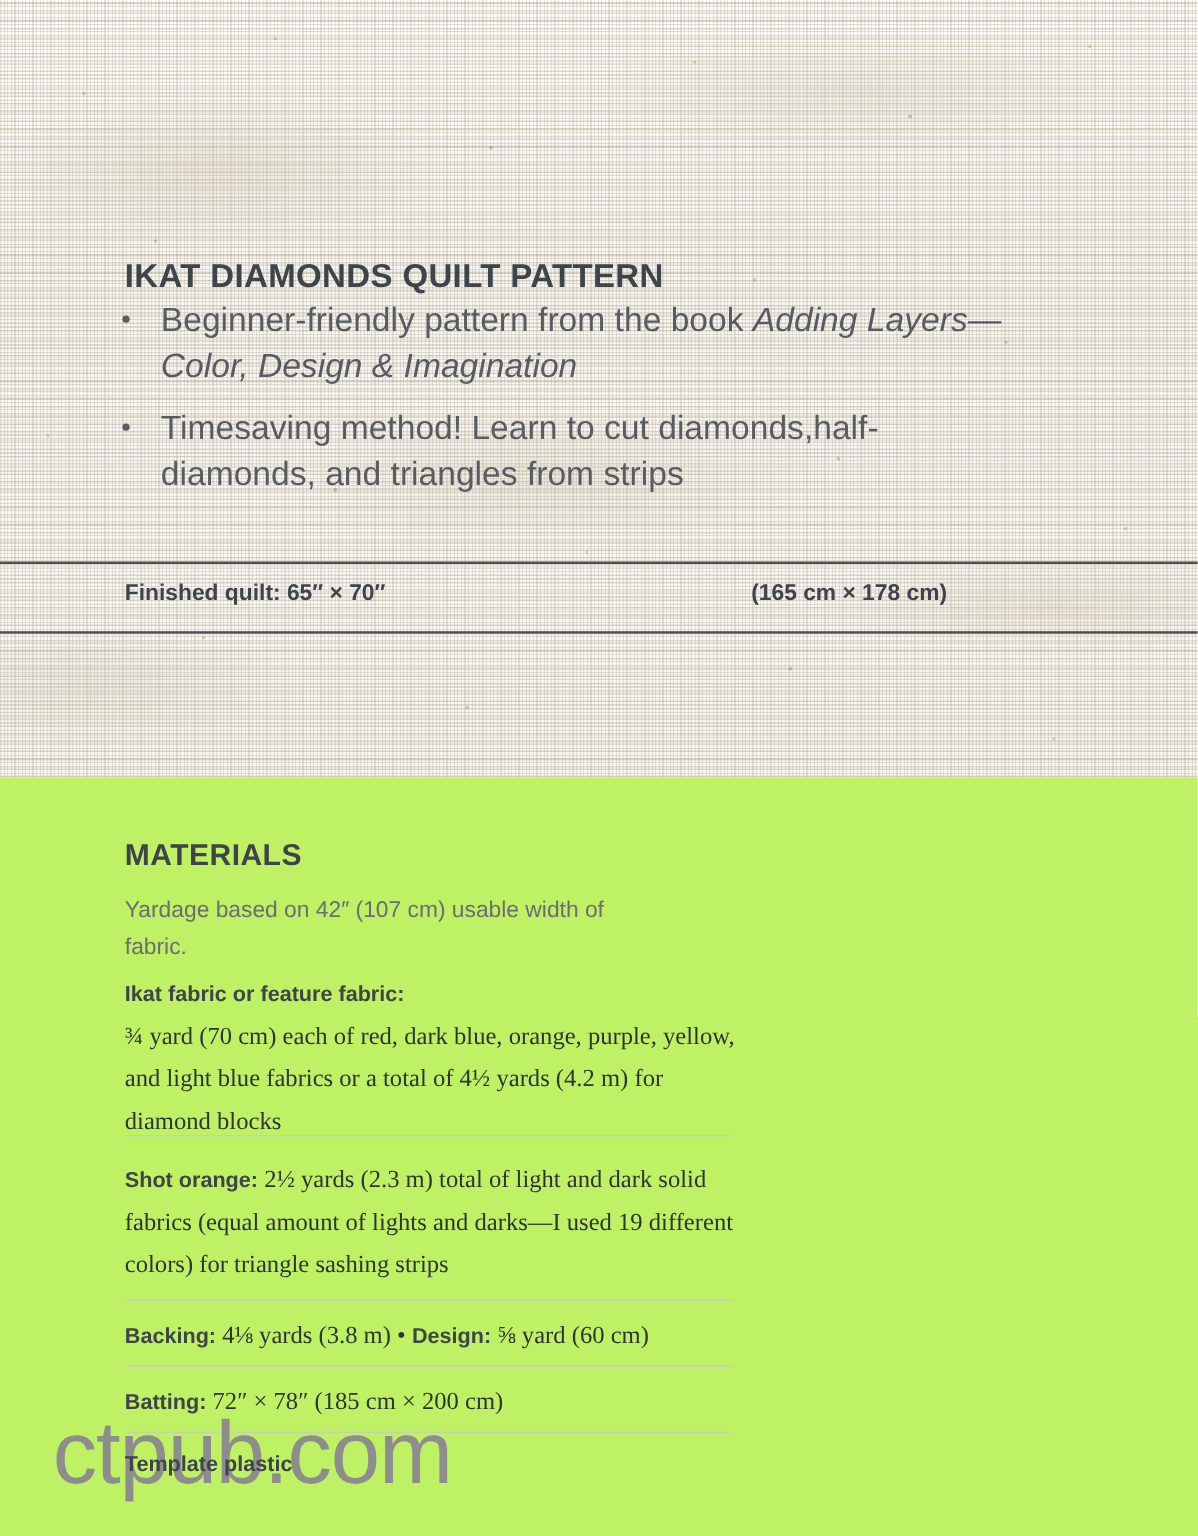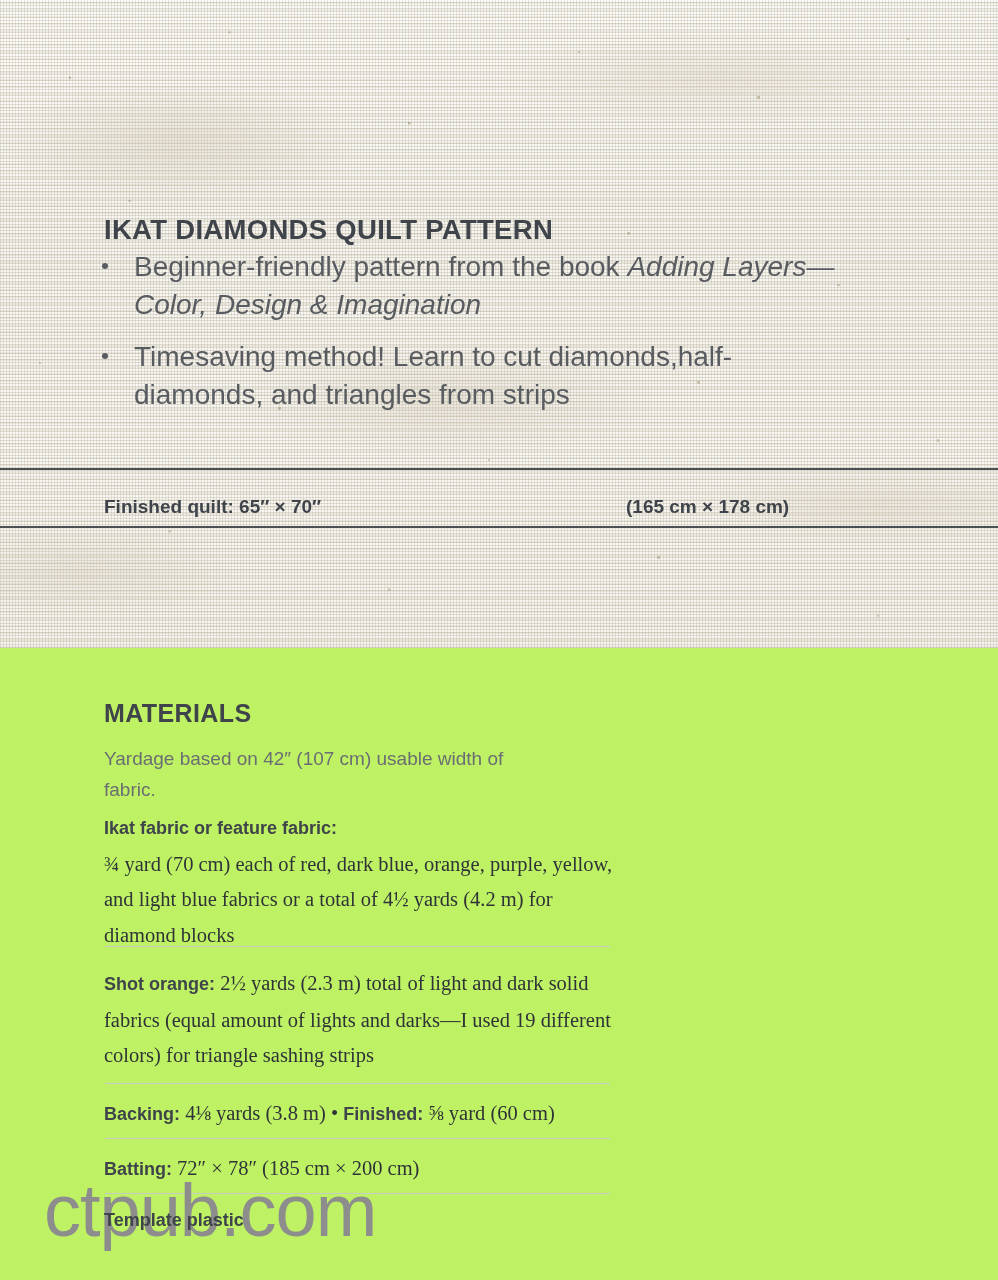--- a/index.html
+++ b/index.html
@@ -135,21 +135,21 @@
     width: 998px;
     height: 2px;
     background: #4a4f54;
     z-index: 4;
   }
   #band-rule-top { top: 468px; }
   #band-rule-bottom { top: 526px; }
   #finished-quilt-row {
     position: absolute;
     left: 0;
-    top: 496px;
+    top: 484px;
     width: 938px;
     height: 32px;
     z-index: 5;
     text-align: right;
   }
   #finished-quilt-imperial {
     position: absolute;
     left: 104px;
     top: 0;
     font-size: 19px;
@@ -300,21 +300,21 @@
 
   <div id="hair-rule-1" class="hair-rule"></div>
 
   <div id="shot-cottons-block" class="serif-block">
     <span class="inline-label">Shot orange:</span><span> 2½ yards (2.3 m) total of light and dark solid fabrics (equal amount of lights and darks—I used 19 different colors) for triangle sashing strips</span>
   </div>
 
   <div id="hair-rule-2" class="hair-rule"></div>
 
   <div id="backing-binding-block" class="serif-block">
-    <span class="inline-label">Backing:</span><span> 4⅛ yards (3.8 m) </span><span>• </span><span class="inline-label">Finished:</span><span> ⅝ yard (60 cm)</span>
+    <span class="inline-label">Backing:</span><span> 4⅛ yards (3.8 m) </span><span>• </span><span class="inline-label">Design:</span><span> ⅝ yard (60 cm)</span>
   </div>
 
   <div id="hair-rule-3" class="hair-rule"></div>
 
   <div id="batting-block" class="serif-block">
     <span class="inline-label">Batting:</span><span> 72″ × 78″ (185 cm × 200 cm)</span>
   </div>
 
   <div id="hair-rule-4" class="hair-rule"></div>
 

